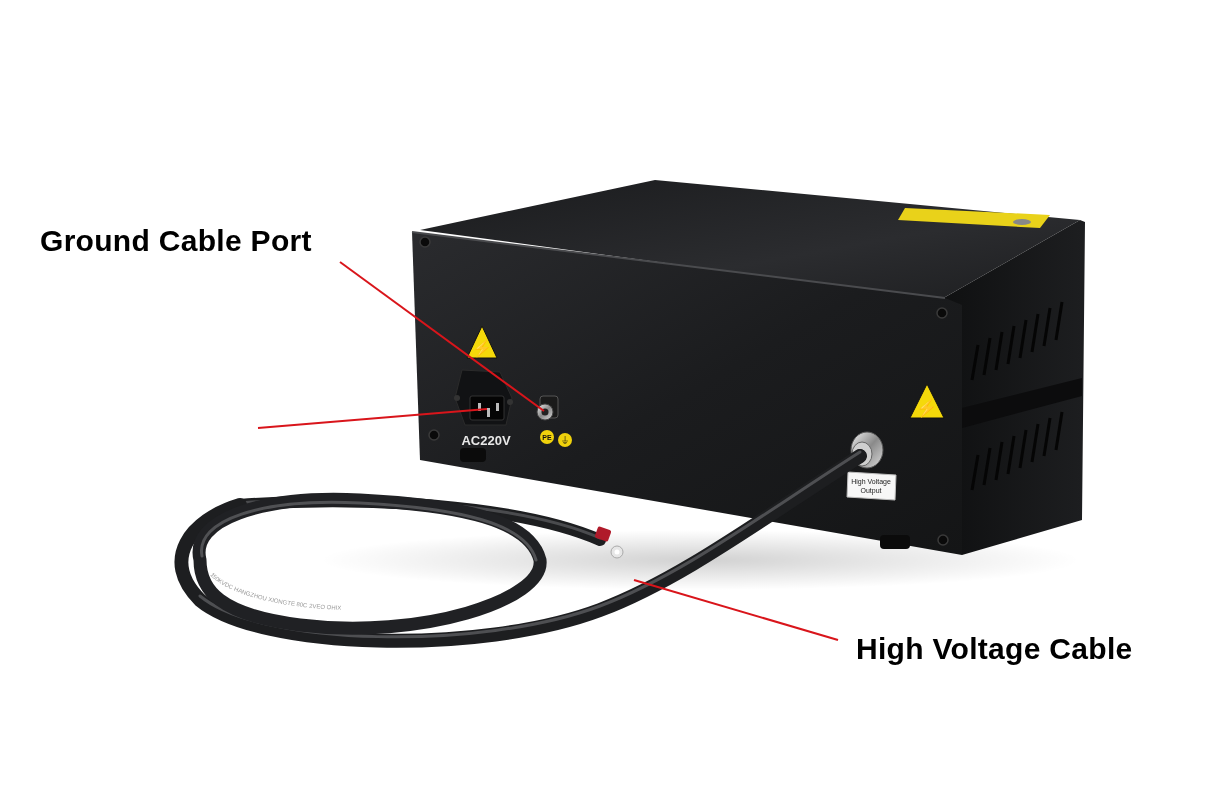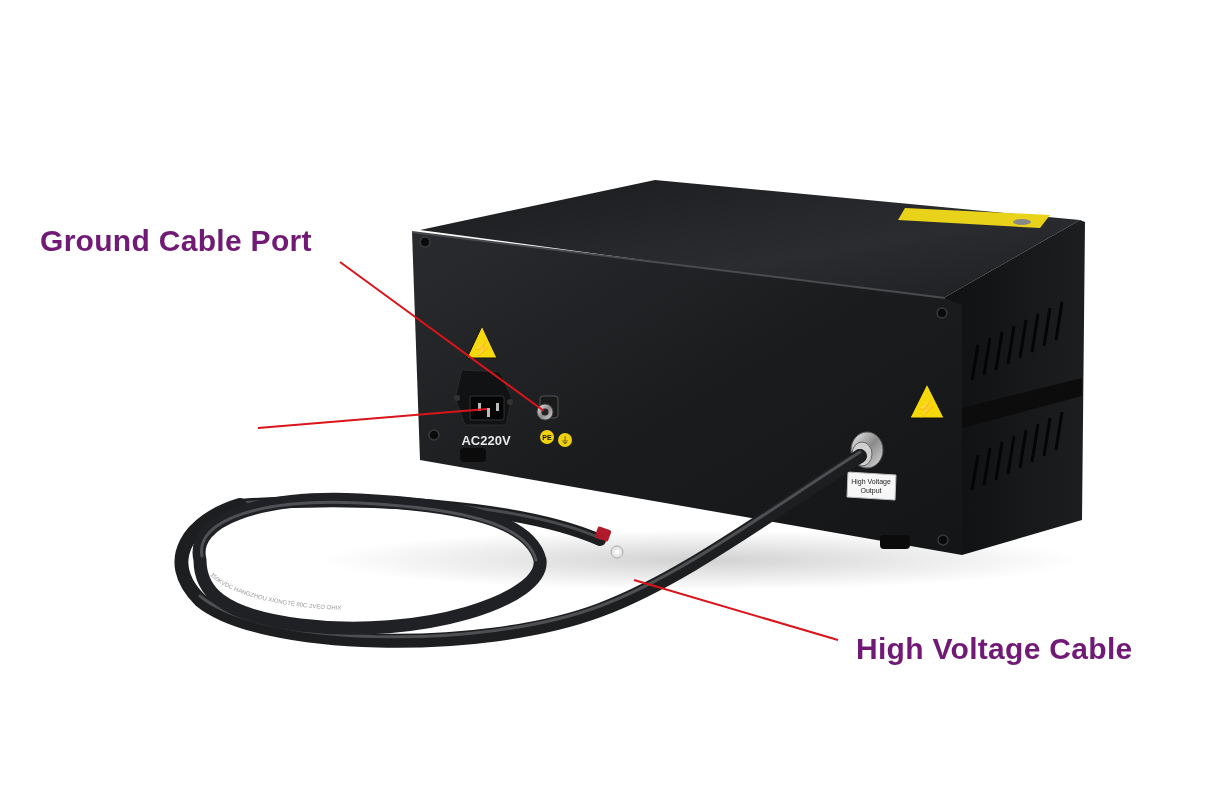--- a/index.html
+++ b/index.html
@@ -1,18 +1,18 @@
 <!DOCTYPE html>
 <html><head>
 <meta charset="utf-8">
 <style>
   html, body { margin: 0; padding: 0; background: #ffffff; }
   body { width: 1214px; height: 809px; position: relative; overflow: hidden; font-family: "Liberation Sans", sans-serif; }
   .stage { position: absolute; left: 0; top: 0; width: 1214px; height: 809px; }
-  .callout-label { position: absolute; font-family: "Liberation Sans", sans-serif; font-weight: bold; color: #701a75; font-size: 30px; letter-spacing: 0.3px; white-space: nowrap; line-height: 1; }
+  .callout-label { position: absolute; font-family: "Liberation Sans", sans-serif; font-weight: bold; color: #000000; font-size: 30px; letter-spacing: 0.3px; white-space: nowrap; line-height: 1; }
   #lbl-ground { left: 40px; top: 226px; }
   #lbl-power { left: 60px; top: 412px; }
   #lbl-hv { left: 856px; top: 634px; text-align: center; }
   .svg-text { font-family: "Liberation Sans", sans-serif; }
 </style>
 </head>
 <body>
 
 <div class="stage">
 <svg width="1214" height="809" viewBox="0 0 1214 809" xmlns="http://www.w3.org/2000/svg">

